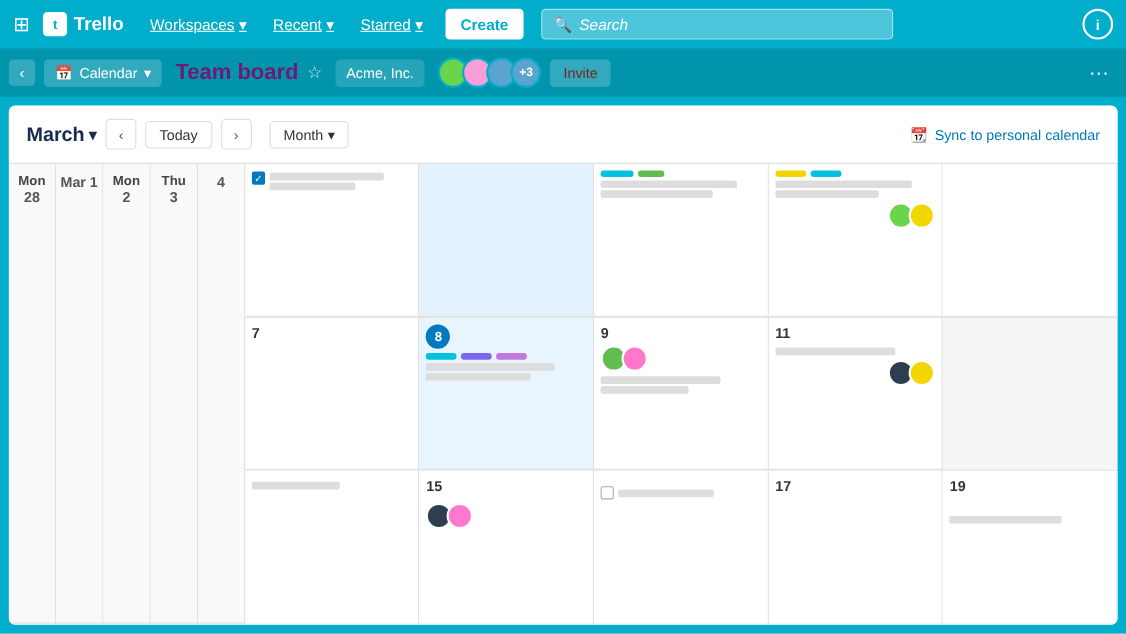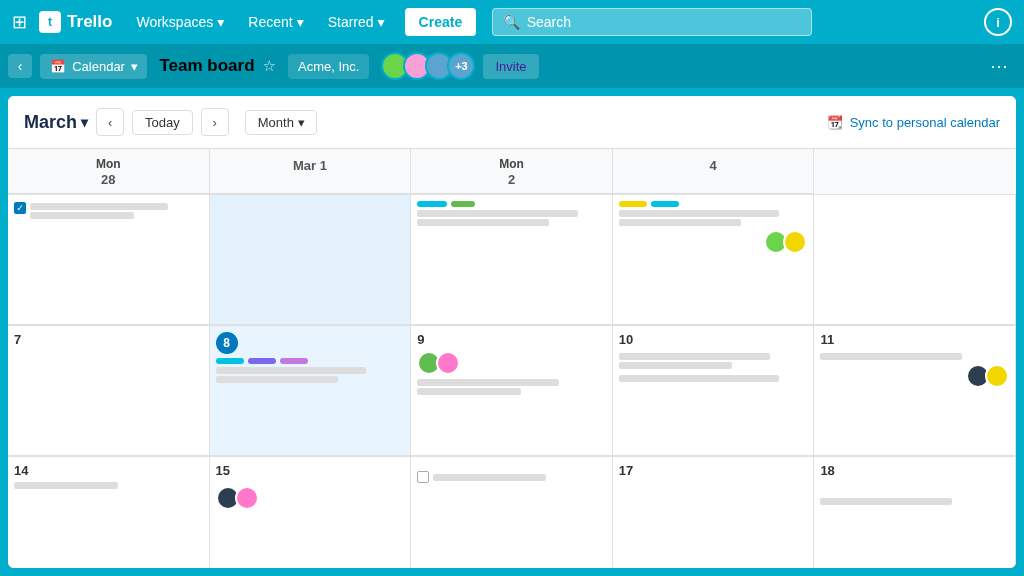--- a/index.html
+++ b/index.html
@@ -17,21 +17,21 @@
     .nav-grid-icon { color: white; font-size: 18px; cursor: pointer; margin-right: 4px; }
     .trello-logo {
       display: flex; align-items: center; gap: 6px; color: white; font-weight: 700; font-size: 17px; margin-right: 8px;
     }
     .trello-logo .logo-icon {
       background: white; color: #00AECC; border-radius: 4px; width: 22px; height: 22px;
       display: flex; align-items: center; justify-content: center; font-size: 12px; font-weight: 900;
     }
     .nav-btn {
       color: white; background: none; border: none; font-size: 14px; cursor: pointer;
-      padding: 4px 8px; border-radius: 4px; display: flex; align-items: flex-end; gap: 4px;
+      padding: 4px 8px; border-radius: 4px; display: flex; align-items: flex-end; gap: 4px; text-decoration: underline;
     }
     .nav-create {
       background: white; color: #00AECC; border: none; border-radius: 4px;
       padding: 6px 14px; font-size: 14px; font-weight: 600; cursor: pointer; margin-left: 4px;
     }
     .nav-search {
       flex: 1; max-width: 320px; margin-left: 8px;
       display: flex; align-items: center;
       background: rgba(255,255,255,0.3); border-radius: 4px;
       padding: 5px 10px; gap: 6px; cursor: pointer;
@@ -57,21 +57,21 @@
       color: white; background: rgba(255,255,255,0.2); border: none; border-radius: 4px;
       width: 24px; height: 24px; cursor: pointer; font-size: 14px;
       display: flex; align-items: center; justify-content: center;
     }
     .calendar-btn {
       display: flex; align-items: center; gap: 6px;
       background: rgba(255,255,255,0.2); color: white; border: none; border-radius: 4px;
       padding: 5px 10px; font-size: 13px; cursor: pointer;
     }
     .board-title {
-      color: #000000; font-weight: 700; font-size: 17px; margin-left: 4px;
+      color: #701a75; font-weight: 700; font-size: 20px; margin-left: 4px;
     }
     .star-btn {
       color: white; background: none; border: none; font-size: 15px; cursor: pointer;
       opacity: 0.8;
     }
     .workspace-btn {
       color: white; background: rgba(255,255,255,0.15); border: none; border-radius: 4px;
       padding: 5px 10px; font-size: 13px; cursor: pointer; margin-left: 4px;
     }
     .avatars-group { display: flex; align-items: center; margin-left: 4px; }
@@ -83,21 +83,21 @@
     .avatar:first-child { margin-left: 0; }
     .avatar-green { background: #6AD44A; }
     .avatar-pink { background: #F99FD8; }
     .avatar-blue { background: #5BA4CF; }
     .avatar-count {
       width: 28px; height: 28px; border-radius: 50%; background: #5BA4CF; color: white;
       display: flex; align-items: center; justify-content: center; font-size: 11px; font-weight: 600;
       border: 2px solid #00AECC; margin-left: -6px;
     }
     .invite-btn {
-      color: #4c1d95; background: rgba(255,255,255,0.2); border: none; border-radius: 4px;
+      color: #7f1d1d; background: rgba(255,255,255,0.2); border: none; border-radius: 4px;
       padding: 5px 12px; font-size: 13px; cursor: pointer;
     }
     .more-btn {
       margin-left: auto; color: white; background: none; border: none; font-size: 18px; cursor: pointer;
       padding: 4px 8px;
     }
 
     
     .calendar-wrapper {
       background: #f4f5f7;
@@ -192,21 +192,21 @@
     <span>Recent</span>
     <span>▾</span>
   </button>
   <button class="nav-btn">
     <span>Starred</span>
     <span>▾</span>
   </button>
   <button class="nav-create">Create</button>
   <div class="nav-search">
     <span>🔍</span>
-    <span style="color:white;font-size:14px;">Search</span>
+    <span style="color:white;font-size:14px;font-style:italic;">Search</span>
   </div>
   <div class="nav-info">i</div>
 </div>
 
 <div class="board-nav">
   <button class="board-nav-toggle">‹</button>
   <button class="calendar-btn">
     <span>📅</span>
     <span>Calendar</span>
     <span>▾</span>
@@ -237,38 +237,42 @@
     <button class="month-btn">
       <span>Month</span>
       <span>▾</span>
     </button>
     <button class="sync-btn">
       <span>📆</span>
       <span>Sync to personal calendar</span>
     </button>
   </div>
 
-  <div style="display:flex; flex-direction:column; flex:1; overflow:hidden;">
+  <div style="display:flex; flex-direction:row; flex:1; overflow:hidden;">
 
     <div style="display:grid; grid-template-columns: repeat(5,1fr); background:#f8f9fa; border-bottom:1px solid #e0e0e0;">
 
       <div class="cal-col-header">
         <div>Mon</div>
         <div class="day-num">28</div>
       </div>
 
       <div class="cal-col-header">
         <div class="day-num">Mar 1</div>
       </div>
 
       <div class="cal-col-header">
         <div>Mon</div>
         <div class="day-num">2</div>
       </div>
 
+      <div class="cal-col-header">
+        <div>Thu</div>
+        <div class="day-num">3</div>
+      </div>
 
       <div class="cal-col-header">
         <div class="day-num">4</div>
       </div>
     </div>
 
     <div style="flex:1; display:grid; grid-template-rows: 1fr 1fr 1fr; overflow:hidden;">
 
       <div style="display:grid; grid-template-columns: repeat(5,1fr); border-bottom:1px solid #e0e0e0;">
 
@@ -341,47 +345,36 @@
           <div class="avatar-row" style="margin-top:4px;">
             <div class="sm-avatar" style="background:#61BD4F;"></div>
             <div class="sm-avatar" style="background:#FF78CB;"></div>
           </div>
           <div style="margin-top:4px;">
             <div class="card-text-line" style="width:75%;"></div>
             <div class="card-text-line" style="width:55%;"></div>
           </div>
         </div>
 
-        <div class="cal-cell">
-          <div class="cell-num">10</div>
-          <div style="margin-top:6px;">
-            <div class="card-text-line" style="width:80%;"></div>
-            <div class="card-text-line" style="width:60%;"></div>
-          </div>
-          <div style="margin-top:6px;">
-            <div class="card-text-line" style="width:85%;"></div>
-          </div>
-        </div>
 
         <div class="cal-cell">
           <div class="cell-num">11</div>
           <div style="margin-top:6px;">
             <div class="card-text-line" style="width:75%;"></div>
           </div>
           <div class="avatar-row" style="justify-content:flex-end; margin-top:4px;">
             <div class="sm-avatar" style="background:#2D3E50;"></div>
             <div class="sm-avatar" style="background:#F2D600;"></div>
           </div>
         </div>
       </div>
 
       <div style="display:grid; grid-template-columns: repeat(5,1fr);">
 
         <div class="cal-cell">
-          <div class="cell-num">14</div>
           <div style="margin-top:4px;">
             <div class="card-text-line" style="width:55%;"></div>
           </div>
         </div>
 
         <div class="cal-cell">
           <div class="cell-num">15</div>
           <div class="avatar-row" style="margin-top:8px;">
             <div class="sm-avatar" style="background:#2D3E50;"></div>
             <div class="sm-avatar" style="background:#FF78CB;"></div>
@@ -393,21 +386,21 @@
             <div style="width:12px; height:12px; border:1.5px solid #aaa; border-radius:2px;"></div>
             <div class="card-text-line" style="width:60%; display:inline-block;"></div>
           </div>
         </div>
 
         <div class="cal-cell">
           <div class="cell-num">17</div>
         </div>
 
         <div class="cal-cell">
-          <div class="cell-num">18</div>
+          <div class="cell-num">19</div>
           <div style="margin-top:20px;">
             <div class="card-text-line" style="width:70%;"></div>
           </div>
         </div>
       </div>
 
     </div>
   </div>
 </div>
 

